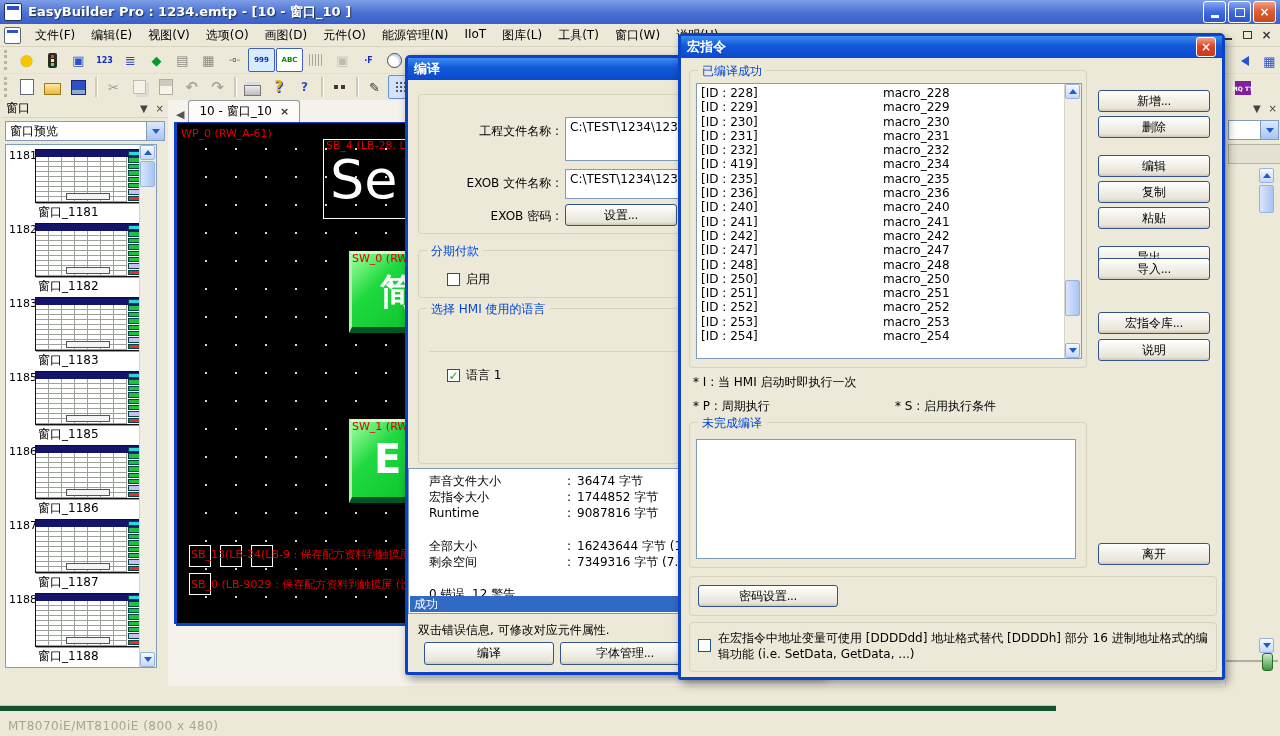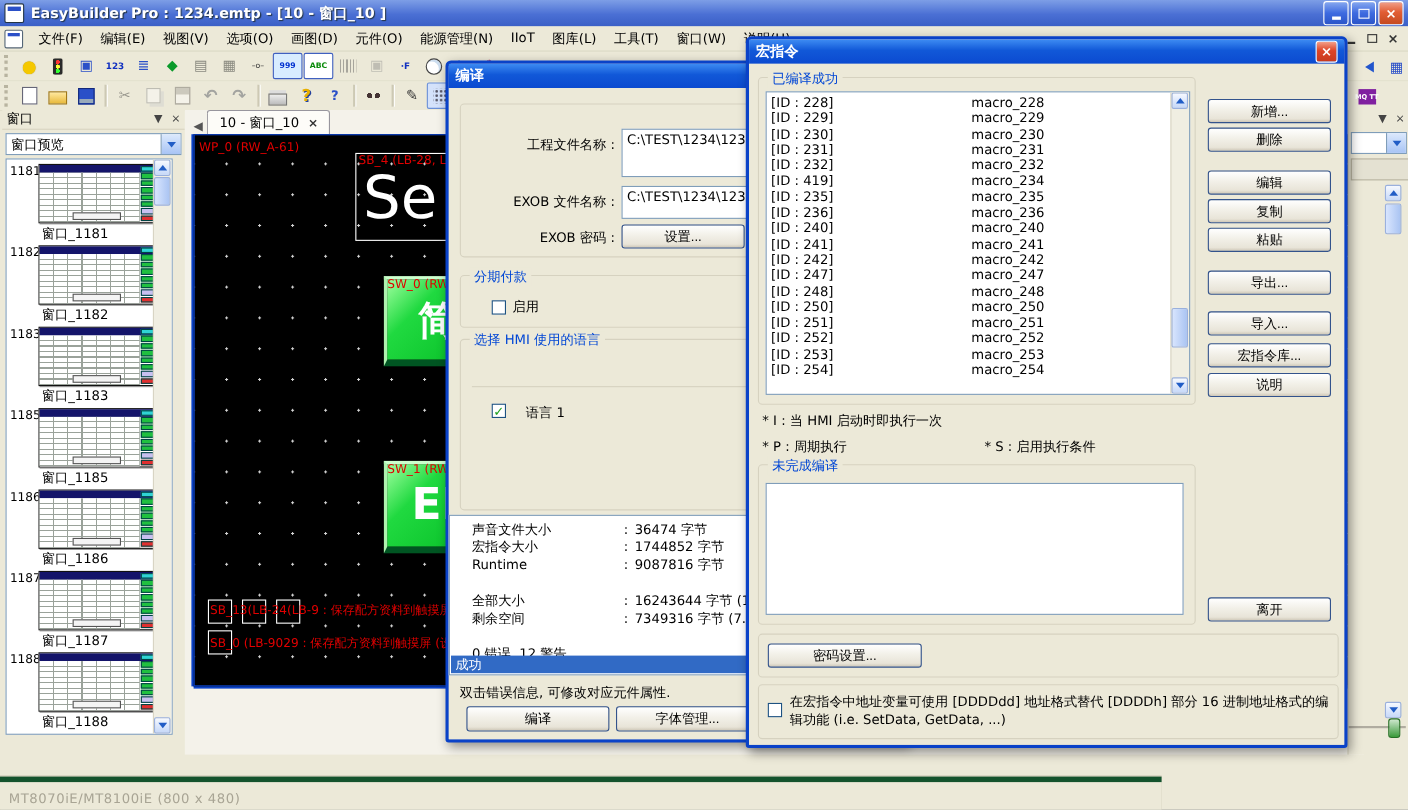--- a/index.html
+++ b/index.html
@@ -551,21 +551,21 @@
       <div class="abs groupbox" style="left:10px;top:170px;width:396px;height:48px">
         <span class="grouplabel">分期付款</span>
         <div class="abs" style="left:28px;top:20px;display:flex;align-items:center;gap:6px">
           <span class="checkbox"></span>
           <span>启用</span>
         </div>
       </div>
       <div class="abs groupbox" style="left:10px;top:228px;width:396px;height:156px">
         <span class="grouplabel">选择 HMI 使用的语言</span>
         <div class="abs" style="left:10px;top:42px;width:376px;height:1px;background:#d6d2c0"></div>
-        <div class="abs" style="left:28px;top:58px;display:flex;gap:18px">
+        <div class="abs" style="left:28px;top:58px;display:flex;align-items:center;gap:6px">
           <span class="checkbox checked"></span>
           <span>语言 1</span>
         </div>
       </div>
       <div class="abs sunken" style="left:0;top:388px;width:396px;height:146px;padding:4px 20px">
         <div>
             <div class="srow">
             <span class="sl">声音文件大小</span>
               <span class="sc">:</span>
               <span class="sv">36474 字节</span>
@@ -721,20 +721,20 @@
       <div class="abs groupbox" style="left:8px;top:564px;width:528px;height:50px">
         <span class="checkbox abs" style="left:8px;top:16px"></span>
         <div class="abs" style="left:28px;top:7px;width:492px;line-height:16px">在宏指令中地址变量可使用 [DDDDdd] 地址格式替代 [DDDDh] 部分 16 进制地址格式的编辑功能 (i.e. SetData, GetData, ...)</div>
       </div>
       <button class="abs xpbtn" style="left:417px;top:32px;width:112px;height:22px">新增...</button>
       <button class="abs xpbtn" style="left:417px;top:58px;width:112px;height:22px">删除</button>
       <button class="abs xpbtn" style="left:417px;top:97px;width:112px;height:22px">编辑</button>
       <button class="abs xpbtn" style="left:417px;top:123px;width:112px;height:22px">复制</button>
       <button class="abs xpbtn" style="left:417px;top:149px;width:112px;height:22px">粘贴</button>
       <button class="abs xpbtn" style="left:417px;top:188px;width:112px;height:22px">导出...</button>
-      <button class="abs xpbtn" style="left:417px;top:225px;width:112px;height:22px">导入...</button>
+      <button class="abs xpbtn" style="left:417px;top:200px;width:112px;height:22px">导入...</button>
       <button class="abs xpbtn" style="left:417px;top:254px;width:112px;height:22px">宏指令库...</button>
       <button class="abs xpbtn" style="left:417px;top:281px;width:112px;height:22px">说明</button>
       <button class="abs xpbtn" style="left:417px;top:485px;width:112px;height:22px">离开</button>
     </div>
   </div>
 
 </div>
 
 </body></html>

